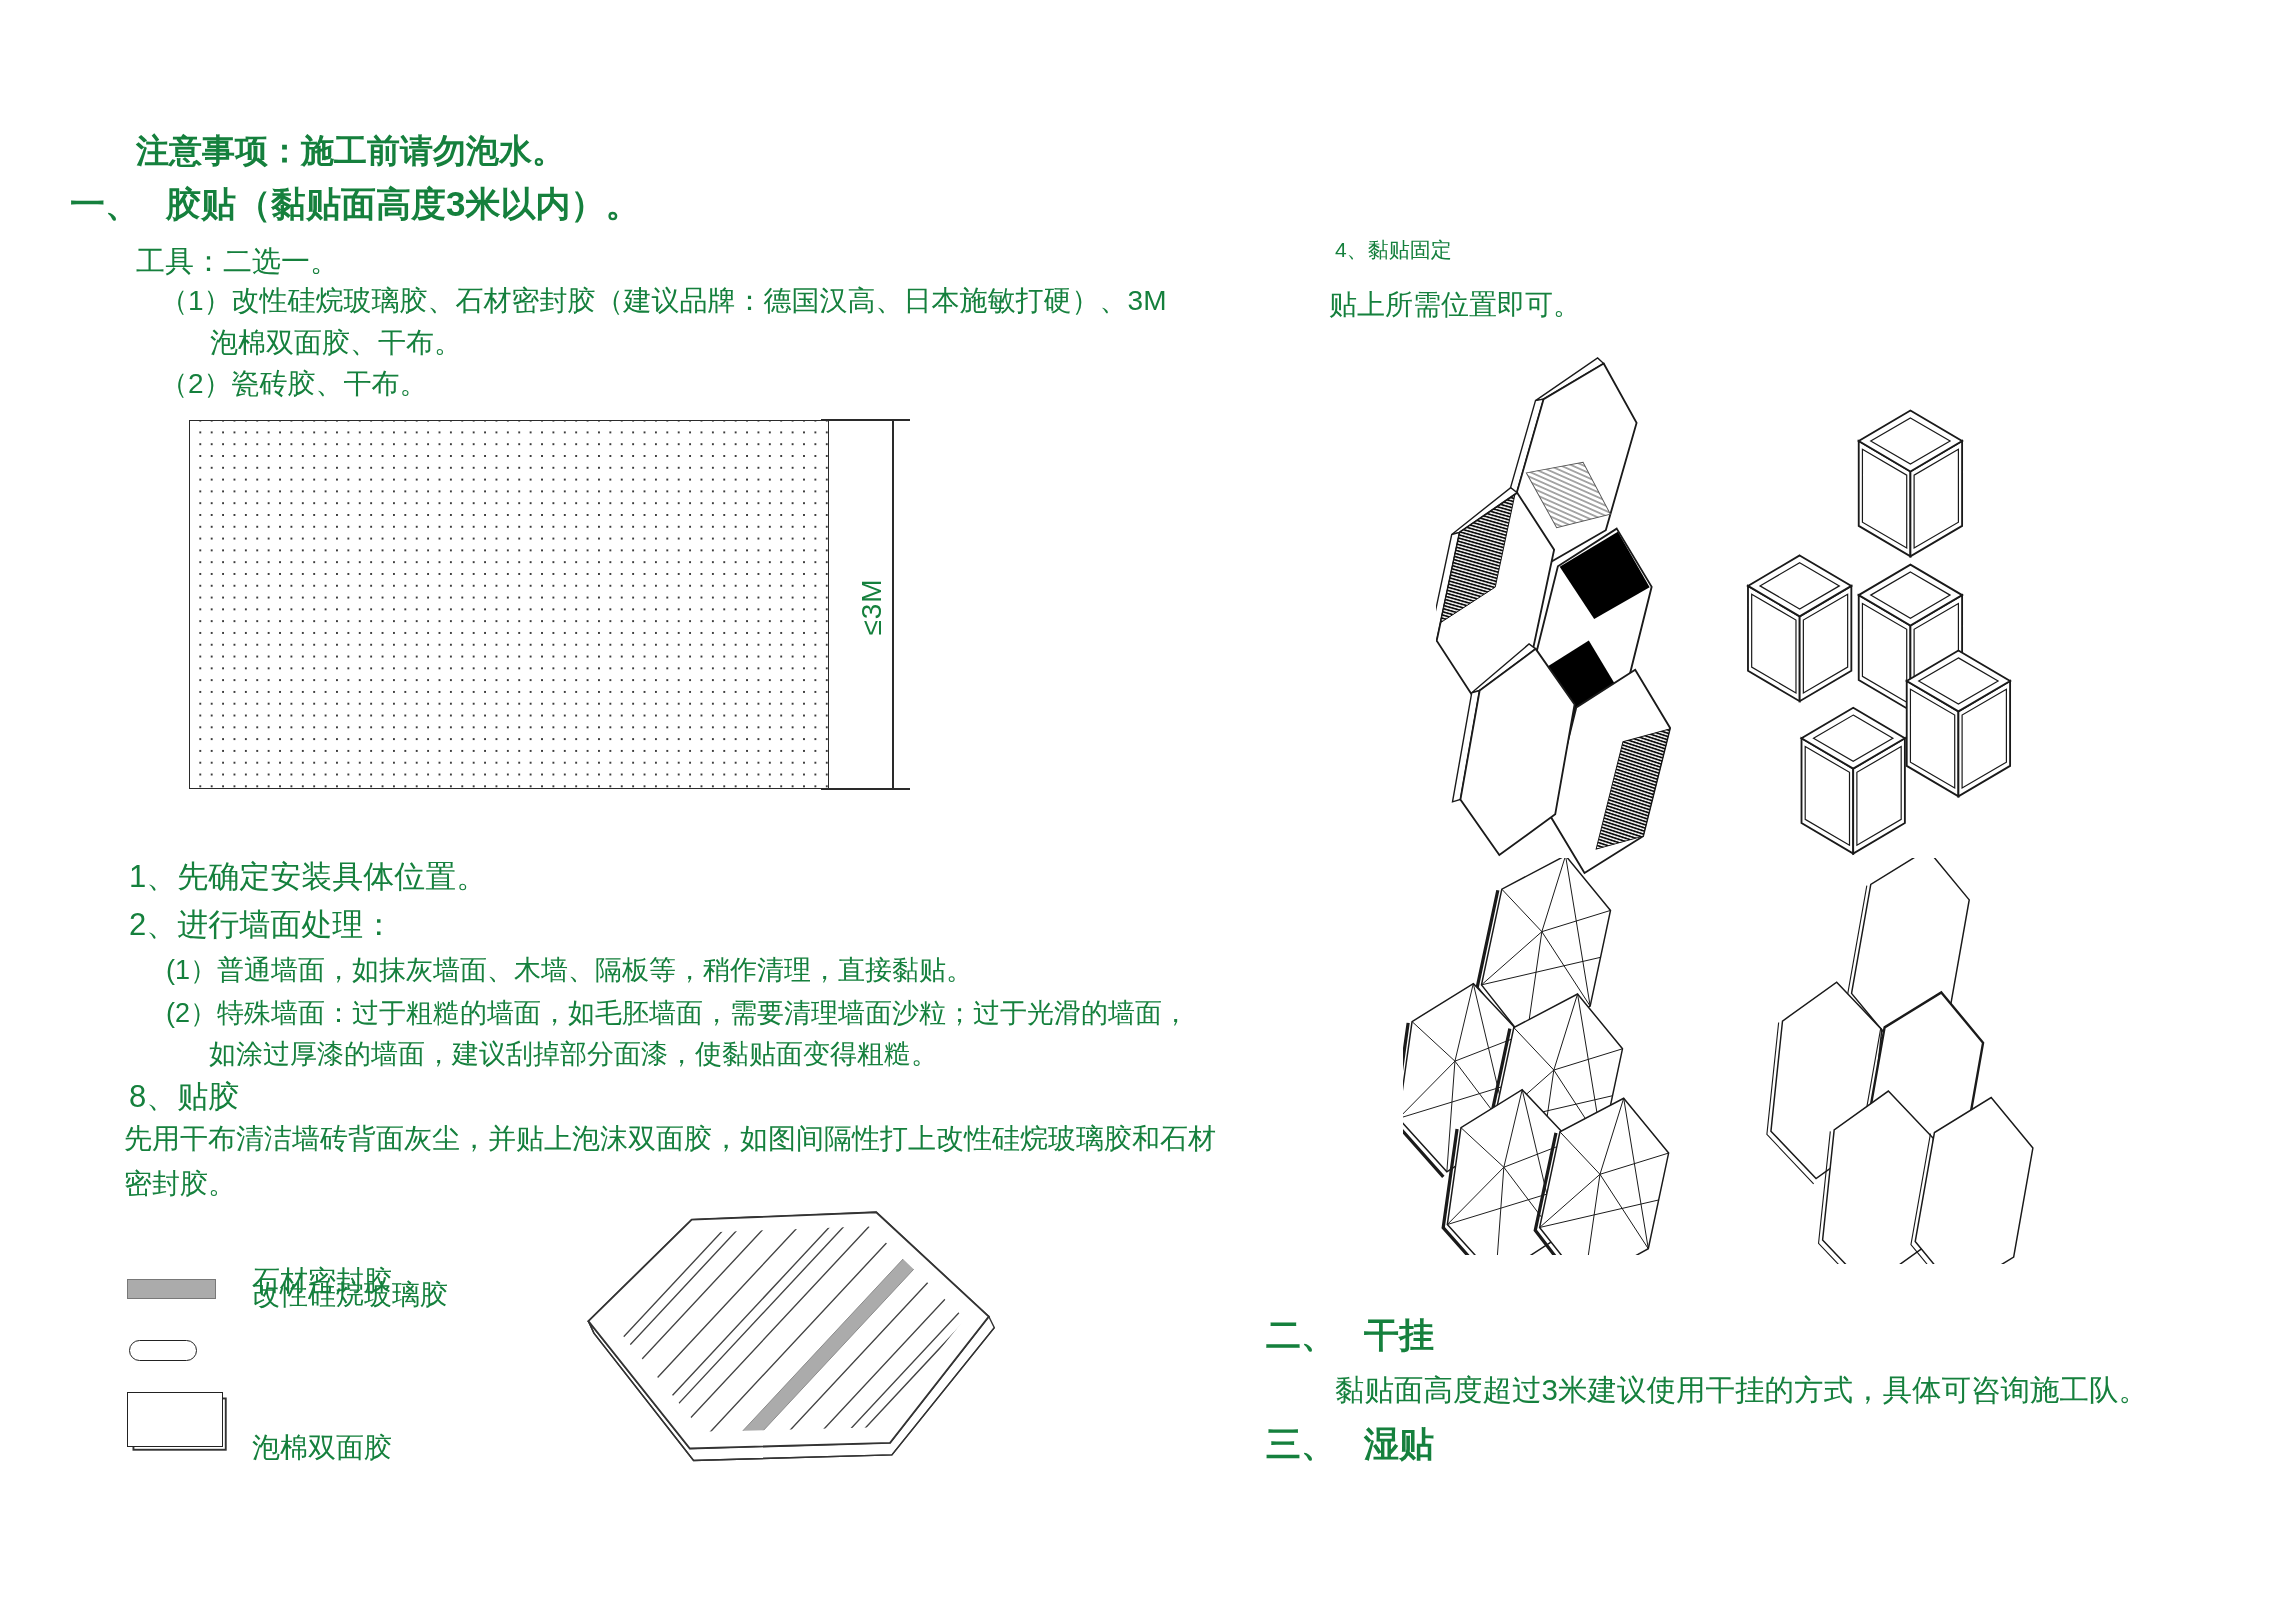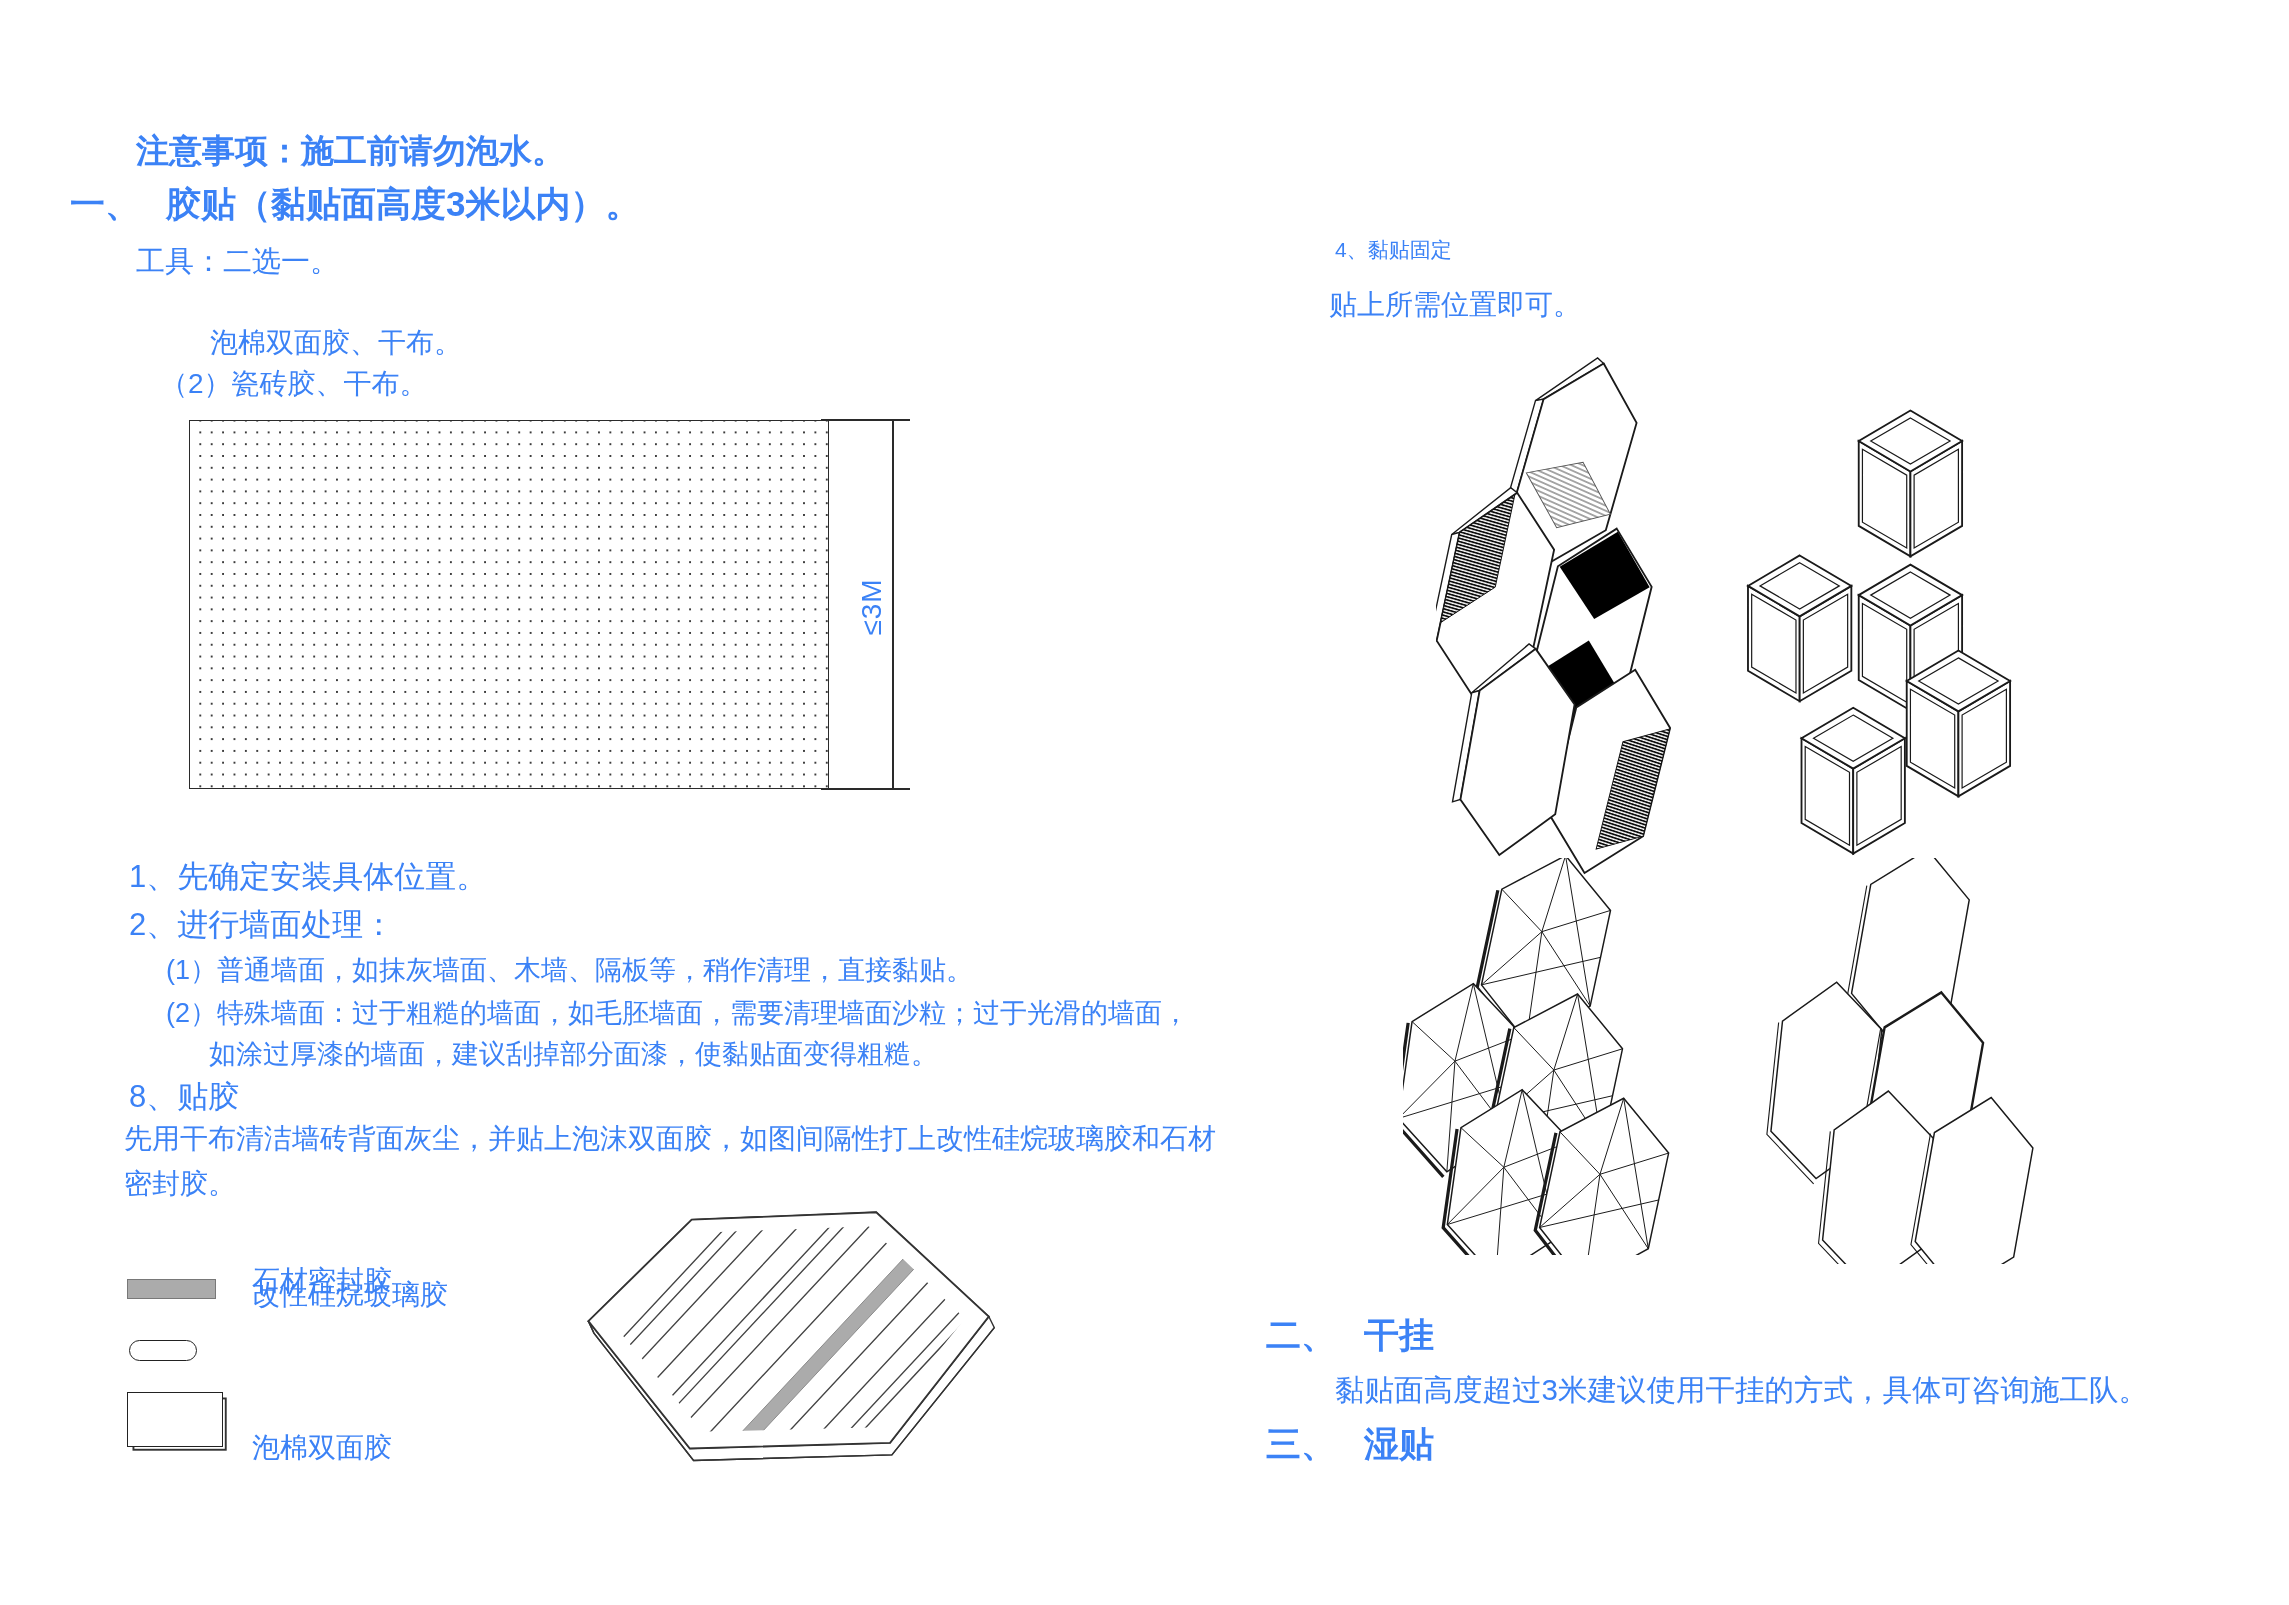--- a/index.html
+++ b/index.html
@@ -1,18 +1,18 @@
 <!DOCTYPE html>
 <html style="font-size:14.8px"><head>
 <meta charset="utf-8">
 <style>
   html,body{margin:0;padding:0;background:#ffffff;}
   #page{
     position:relative;width:2290px;height:1605px;background:#ffffff;
-    font-family:"Liberation Sans","DejaVu Sans",sans-serif;color:#3b82f6;overflow:hidden;
+    font-family:"Liberation Sans","DejaVu Sans",sans-serif;color:#15803d;overflow:hidden;
   }
   .abs{position:absolute;white-space:nowrap;}
   .notice{font-size:33px;font-weight:700;}
   .h1line{display:flex;gap:26px;font-size:35px;font-weight:700;}
   .tools{font-size:29px;}
   .toolline{font-size:28px;}
   .step{font-size:31px;font-weight:500;}
   .subitem{font-size:27px;}
   .para{font-size:28px;}
   .legend-label{font-size:28px;}
@@ -52,20 +52,21 @@
 
   <div class="abs notice" style="left:136px;top:129px;">注意事项：施工前请勿泡水。</div>
 
   <div class="abs h1line" style="left:70px;top:181px;">
     <span>一、</span>
     <span>胶贴（黏贴面高度3米以内）。</span>
   </div>
 
   <div class="abs tools" style="left:136px;top:242px;">工具：二选一。</div>
 
+  <div class="abs toolline" style="left:160px;top:282px;">（1）改性硅烷玻璃胶、石材密封胶（建议品牌：德国汉高、日本施敏打硬）、3M</div>
   <div class="abs toolline" style="left:210px;top:324px;">泡棉双面胶、干布。</div>
   <div class="abs toolline" style="left:160px;top:365px;">（2）瓷砖胶、干布。</div>
 
   <div class="dot-area"></div>
   <div class="ext-line" style="left:821px;top:419px;width:89px;"></div>
   <div class="ext-line" style="left:821px;top:788px;width:89px;"></div>
   <div class="dim-vline" style="left:892px;top:420px;height:369px;"></div>
   <div class="dim-label" style="left:826px;top:591px;width:92px;text-align:center;">≤3M</div>
 
   <div class="abs step" style="left:129px;top:856px;">1、先确定安装具体位置。</div>

